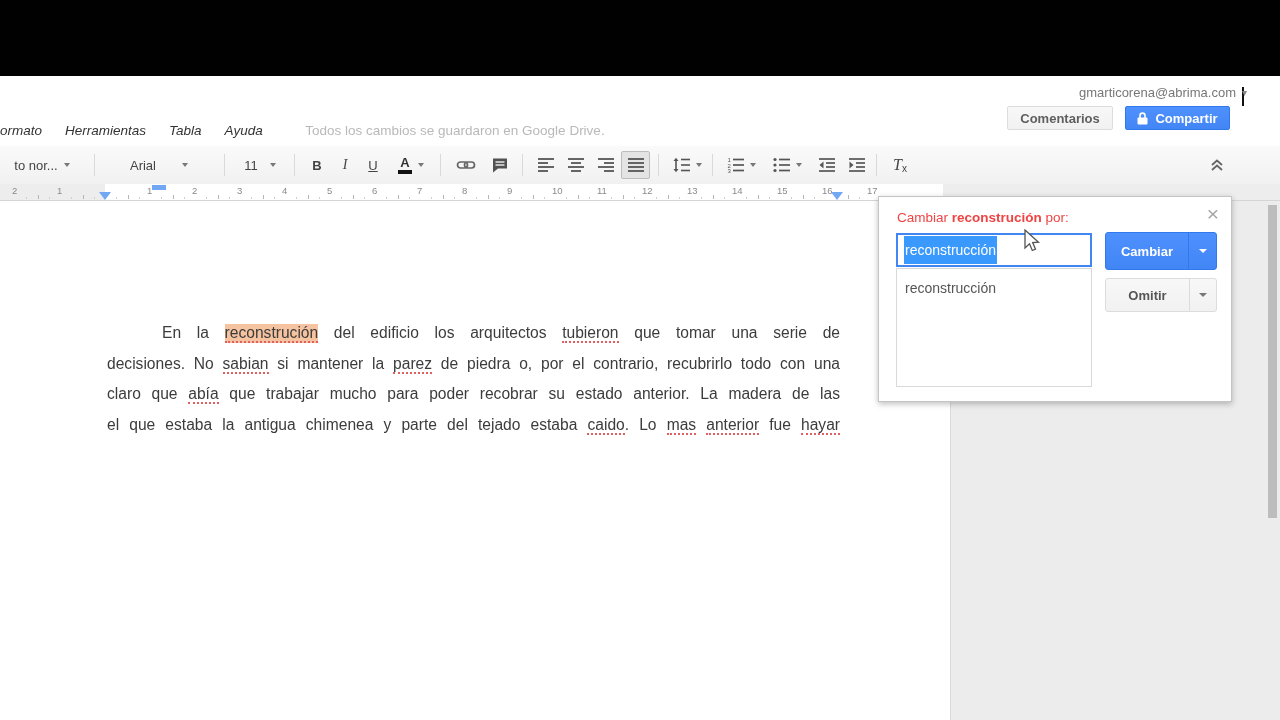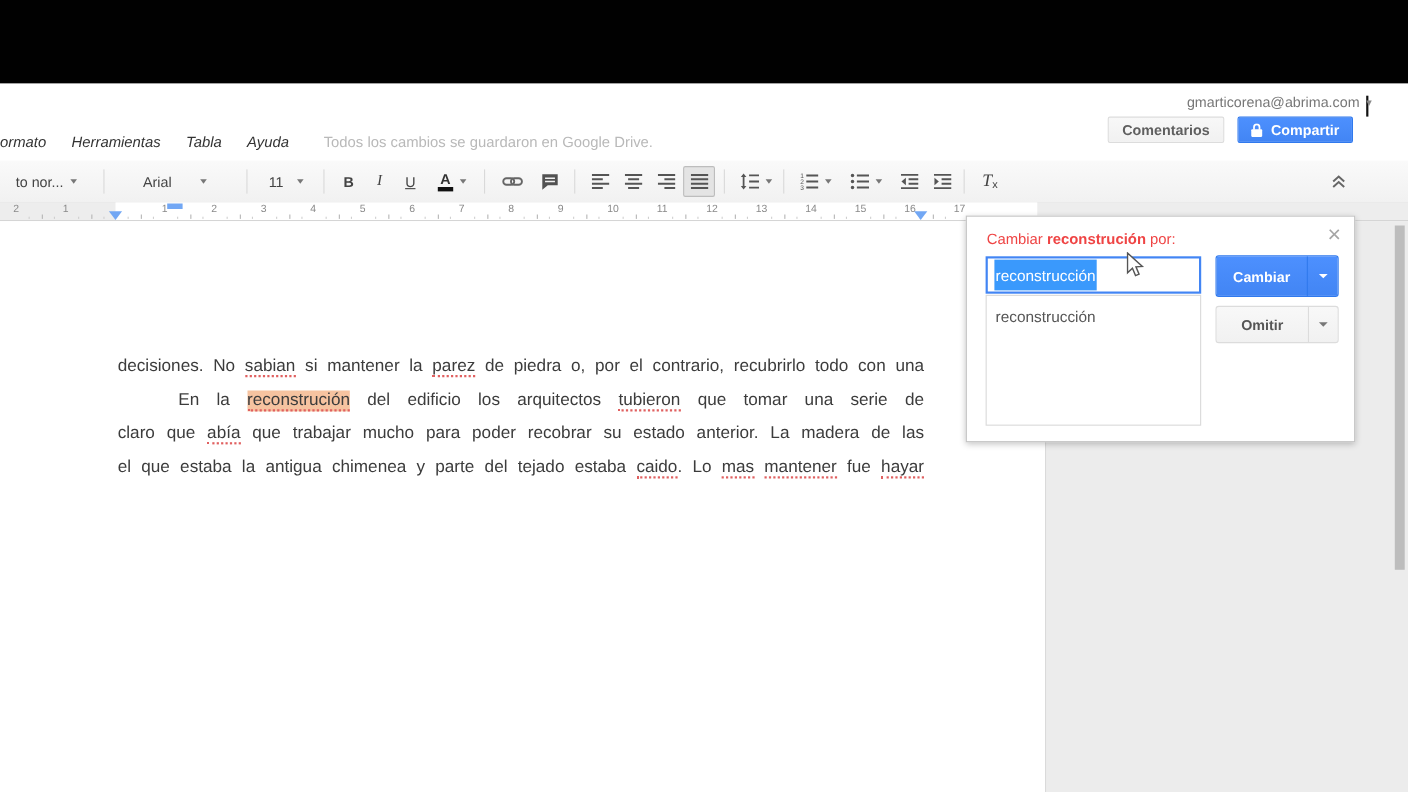--- a/index.html
+++ b/index.html
@@ -9,21 +9,21 @@
   
   .letterbox{position:absolute;left:0;width:1280px;background:#010101;}
   #bar-top{top:0;height:76px;}
 
   
   #header{position:absolute;top:76px;left:0;width:1280px;height:70px;background:#fff;}
   #account{position:absolute;top:9px;right:36px;font-size:13px;color:#777;cursor:pointer;}
   #account .caret{display:inline-block;margin-left:6px;color:#888;font-size:10px;vertical-align:1px;}
   #menubar{position:absolute;left:0;top:40px;height:28px;line-height:28px;white-space:nowrap;}
   .menu-item{display:inline-block;margin-right:23px;font-size:13.5px;color:#333;cursor:pointer;font-style:italic;}
-  #save-status{display:inline-block;margin-left:4px;font-size:13.5px;color:#b9b9b9;}
+  #save-status{display:inline-block;margin-left:15px;font-size:13.5px;color:#b9b9b9;}
   .hdr-btn{position:absolute;top:30px;height:24px;border-radius:2px;font-size:13px;font-weight:bold;
            display:flex;align-items:center;justify-content:center;cursor:pointer;box-sizing:border-box;}
   #btn-comments{left:1007px;width:106px;background:linear-gradient(#f8f8f8,#f1f1f1);
                 border:1px solid #dcdcdc;color:#5f5f5f;}
   #btn-share{left:1125px;width:105px;background:linear-gradient(#4d90fe,#4285f4);
              border:1px solid #3079ed;color:#fff;}
   #btn-share svg{margin-right:7px;}
 
   
   #toolbar{position:absolute;top:146px;left:0;width:1280px;height:38px;
@@ -302,24 +302,24 @@
     <div id="ruler-white"></div>
     <span id="ruler-scale"><span class="ruler-num" style="left: 12px;">2</span><span class="ruler-tick" style="left: 37.5px;"></span><span class="ruler-dot" style="left: 26.25px;"></span><span class="ruler-dot" style="left: 48.75px;"></span><span class="ruler-num" style="left: 57px;">1</span><span class="ruler-tick" style="left: 82.5px;"></span><span class="ruler-dot" style="left: 71.25px;"></span><span class="ruler-dot" style="left: 93.75px;"></span><span class="ruler-tick" style="left: 127.5px;"></span><span class="ruler-dot" style="left: 116.25px;"></span><span class="ruler-dot" style="left: 138.75px;"></span><span class="ruler-num" style="left: 147px;">1</span><span class="ruler-tick" style="left: 172.5px;"></span><span class="ruler-dot" style="left: 161.25px;"></span><span class="ruler-dot" style="left: 183.75px;"></span><span class="ruler-num" style="left: 192px;">2</span><span class="ruler-tick" style="left: 217.5px;"></span><span class="ruler-dot" style="left: 206.25px;"></span><span class="ruler-dot" style="left: 228.75px;"></span><span class="ruler-num" style="left: 237px;">3</span><span class="ruler-tick" style="left: 262.5px;"></span><span class="ruler-dot" style="left: 251.25px;"></span><span class="ruler-dot" style="left: 273.75px;"></span><span class="ruler-num" style="left: 282px;">4</span><span class="ruler-tick" style="left: 307.5px;"></span><span class="ruler-dot" style="left: 296.25px;"></span><span class="ruler-dot" style="left: 318.75px;"></span><span class="ruler-num" style="left: 327px;">5</span><span class="ruler-tick" style="left: 352.5px;"></span><span class="ruler-dot" style="left: 341.25px;"></span><span class="ruler-dot" style="left: 363.75px;"></span><span class="ruler-num" style="left: 372px;">6</span><span class="ruler-tick" style="left: 397.5px;"></span><span class="ruler-dot" style="left: 386.25px;"></span><span class="ruler-dot" style="left: 408.75px;"></span><span class="ruler-num" style="left: 417px;">7</span><span class="ruler-tick" style="left: 442.5px;"></span><span class="ruler-dot" style="left: 431.25px;"></span><span class="ruler-dot" style="left: 453.75px;"></span><span class="ruler-num" style="left: 462px;">8</span><span class="ruler-tick" style="left: 487.5px;"></span><span class="ruler-dot" style="left: 476.25px;"></span><span class="ruler-dot" style="left: 498.75px;"></span><span class="ruler-num" style="left: 507px;">9</span><span class="ruler-tick" style="left: 532.5px;"></span><span class="ruler-dot" style="left: 521.25px;"></span><span class="ruler-dot" style="left: 543.75px;"></span><span class="ruler-num" style="left: 552px;">10</span><span class="ruler-tick" style="left: 577.5px;"></span><span class="ruler-dot" style="left: 566.25px;"></span><span class="ruler-dot" style="left: 588.75px;"></span><span class="ruler-num" style="left: 597px;">11</span><span class="ruler-tick" style="left: 622.5px;"></span><span class="ruler-dot" style="left: 611.25px;"></span><span class="ruler-dot" style="left: 633.75px;"></span><span class="ruler-num" style="left: 642px;">12</span><span class="ruler-tick" style="left: 667.5px;"></span><span class="ruler-dot" style="left: 656.25px;"></span><span class="ruler-dot" style="left: 678.75px;"></span><span class="ruler-num" style="left: 687px;">13</span><span class="ruler-tick" style="left: 712.5px;"></span><span class="ruler-dot" style="left: 701.25px;"></span><span class="ruler-dot" style="left: 723.75px;"></span><span class="ruler-num" style="left: 732px;">14</span><span class="ruler-tick" style="left: 757.5px;"></span><span class="ruler-dot" style="left: 746.25px;"></span><span class="ruler-dot" style="left: 768.75px;"></span><span class="ruler-num" style="left: 777px;">15</span><span class="ruler-tick" style="left: 802.5px;"></span><span class="ruler-dot" style="left: 791.25px;"></span><span class="ruler-dot" style="left: 813.75px;"></span><span class="ruler-num" style="left: 822px;">16</span><span class="ruler-tick" style="left: 847.5px;"></span><span class="ruler-dot" style="left: 836.25px;"></span><span class="ruler-dot" style="left: 858.75px;"></span><span class="ruler-num" style="left: 867px;">17</span></span>
     <div class="ind-tri" id="ind-left" style="left:99px;"></div>
     <div id="ind-firstline" style="left:152px;"></div>
     <div class="ind-tri" id="ind-right" style="left:831px;"></div>
   </div>
 
   <div id="doc-area">
     <div id="page"></div>
     <div id="doc-lines">
+        <div class="doc-line first"><span>En la </span><span class="err hl">reconstrución</span><span> del edificio los arquitectos </span><span class="err">tubieron</span><span> que tomar una serie de</span></div>
         <div class="doc-line"><span>decisiones. No </span><span class="err">sabian</span><span> si mantener la </span><span class="err">parez</span><span> de piedra o, por el contrario, recubrirlo todo con una</span></div>
-        <div class="doc-line first"><span>En la </span><span class="err hl">reconstrución</span><span> del edificio los arquitectos </span><span class="err">tubieron</span><span> que tomar una serie de</span></div>
         <div class="doc-line"><span>claro que </span><span class="err">abía</span><span> que trabajar mucho para poder recobrar su estado anterior. La madera de las</span></div>
-        <div class="doc-line"><span>el que estaba la antigua chimenea y parte del tejado estaba </span><span class="err">caido</span><span>. Lo </span><span class="err">mas</span><span> </span><span class="err">mantener</span><span> fue </span><span class="err">hayar</span></div>
+        <div class="doc-line"><span>el que estaba la antigua chimenea y parte del tejado estaba </span><span class="err">caido</span><span>. Lo </span><span class="err">mas</span><span> </span><span class="err">anterior</span><span> fue </span><span class="err">hayar</span></div>
       </div>
     <div id="scroll-thumb"></div>
   </div>
 
   <div id="dialog">
     <div id="dlg-title">
       <span>Cambiar </span><b>reconstrución</b><span> por:</span>
     </div>
     <div id="dlg-close">×</div>
     <div id="dlg-input">

